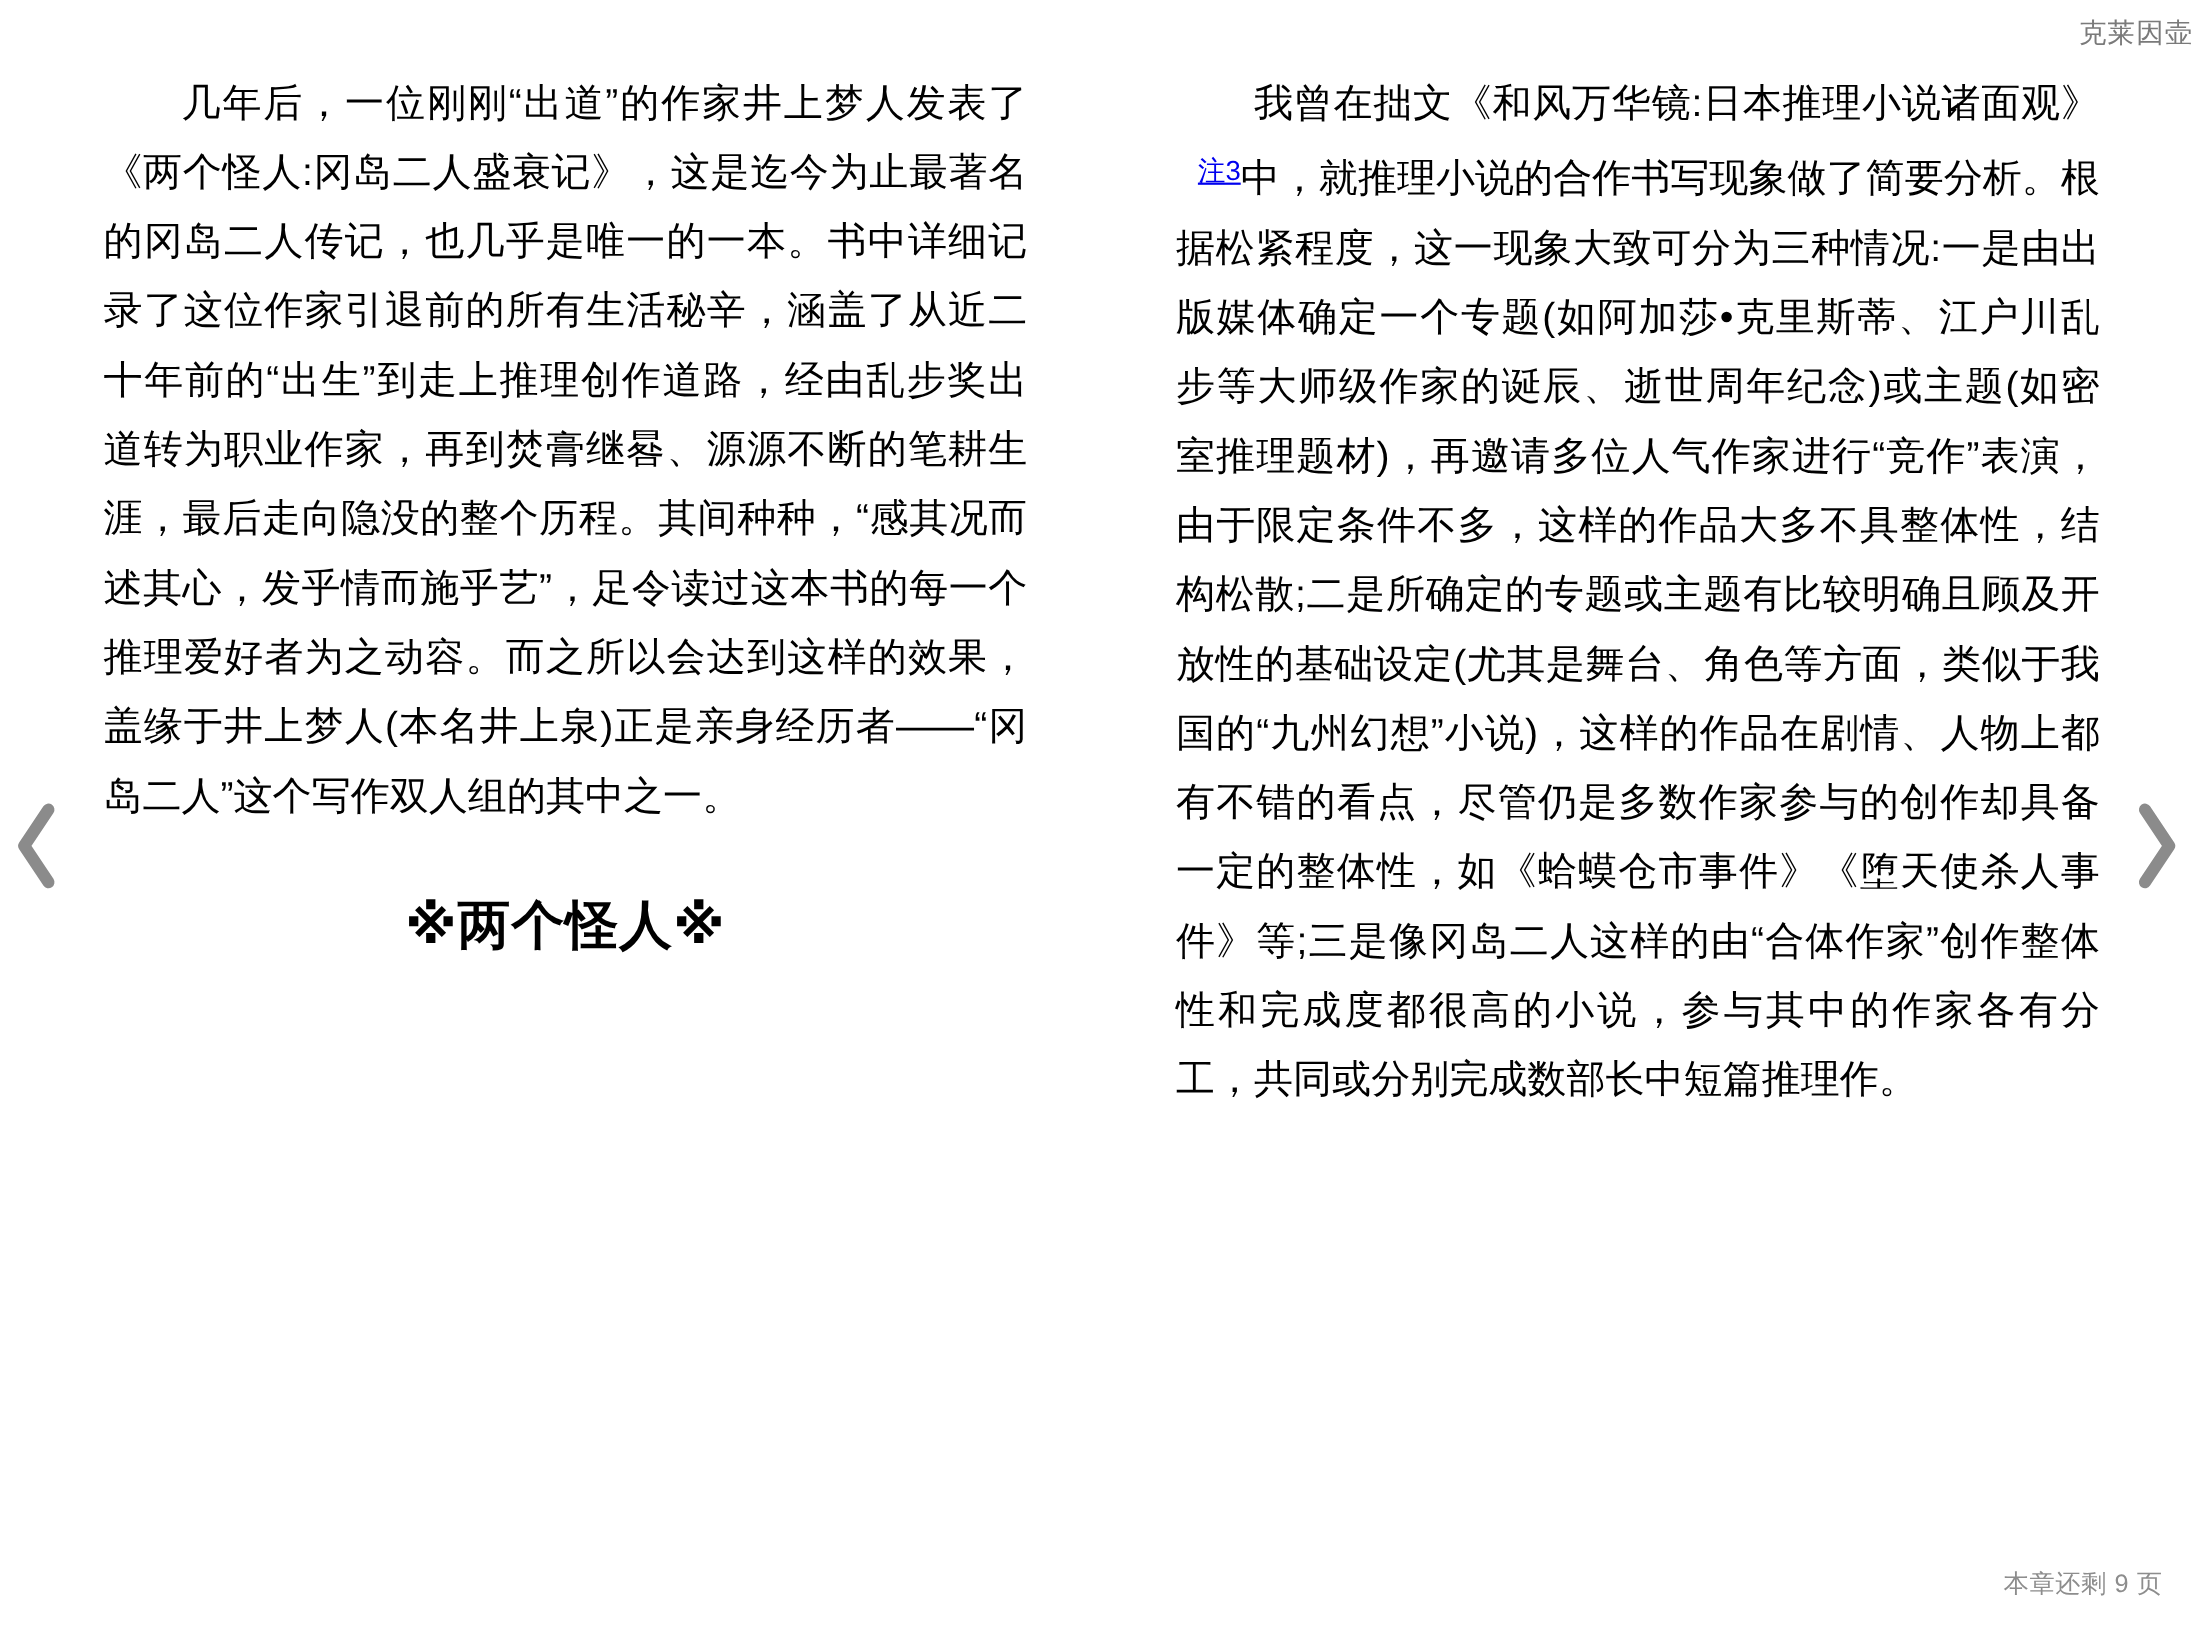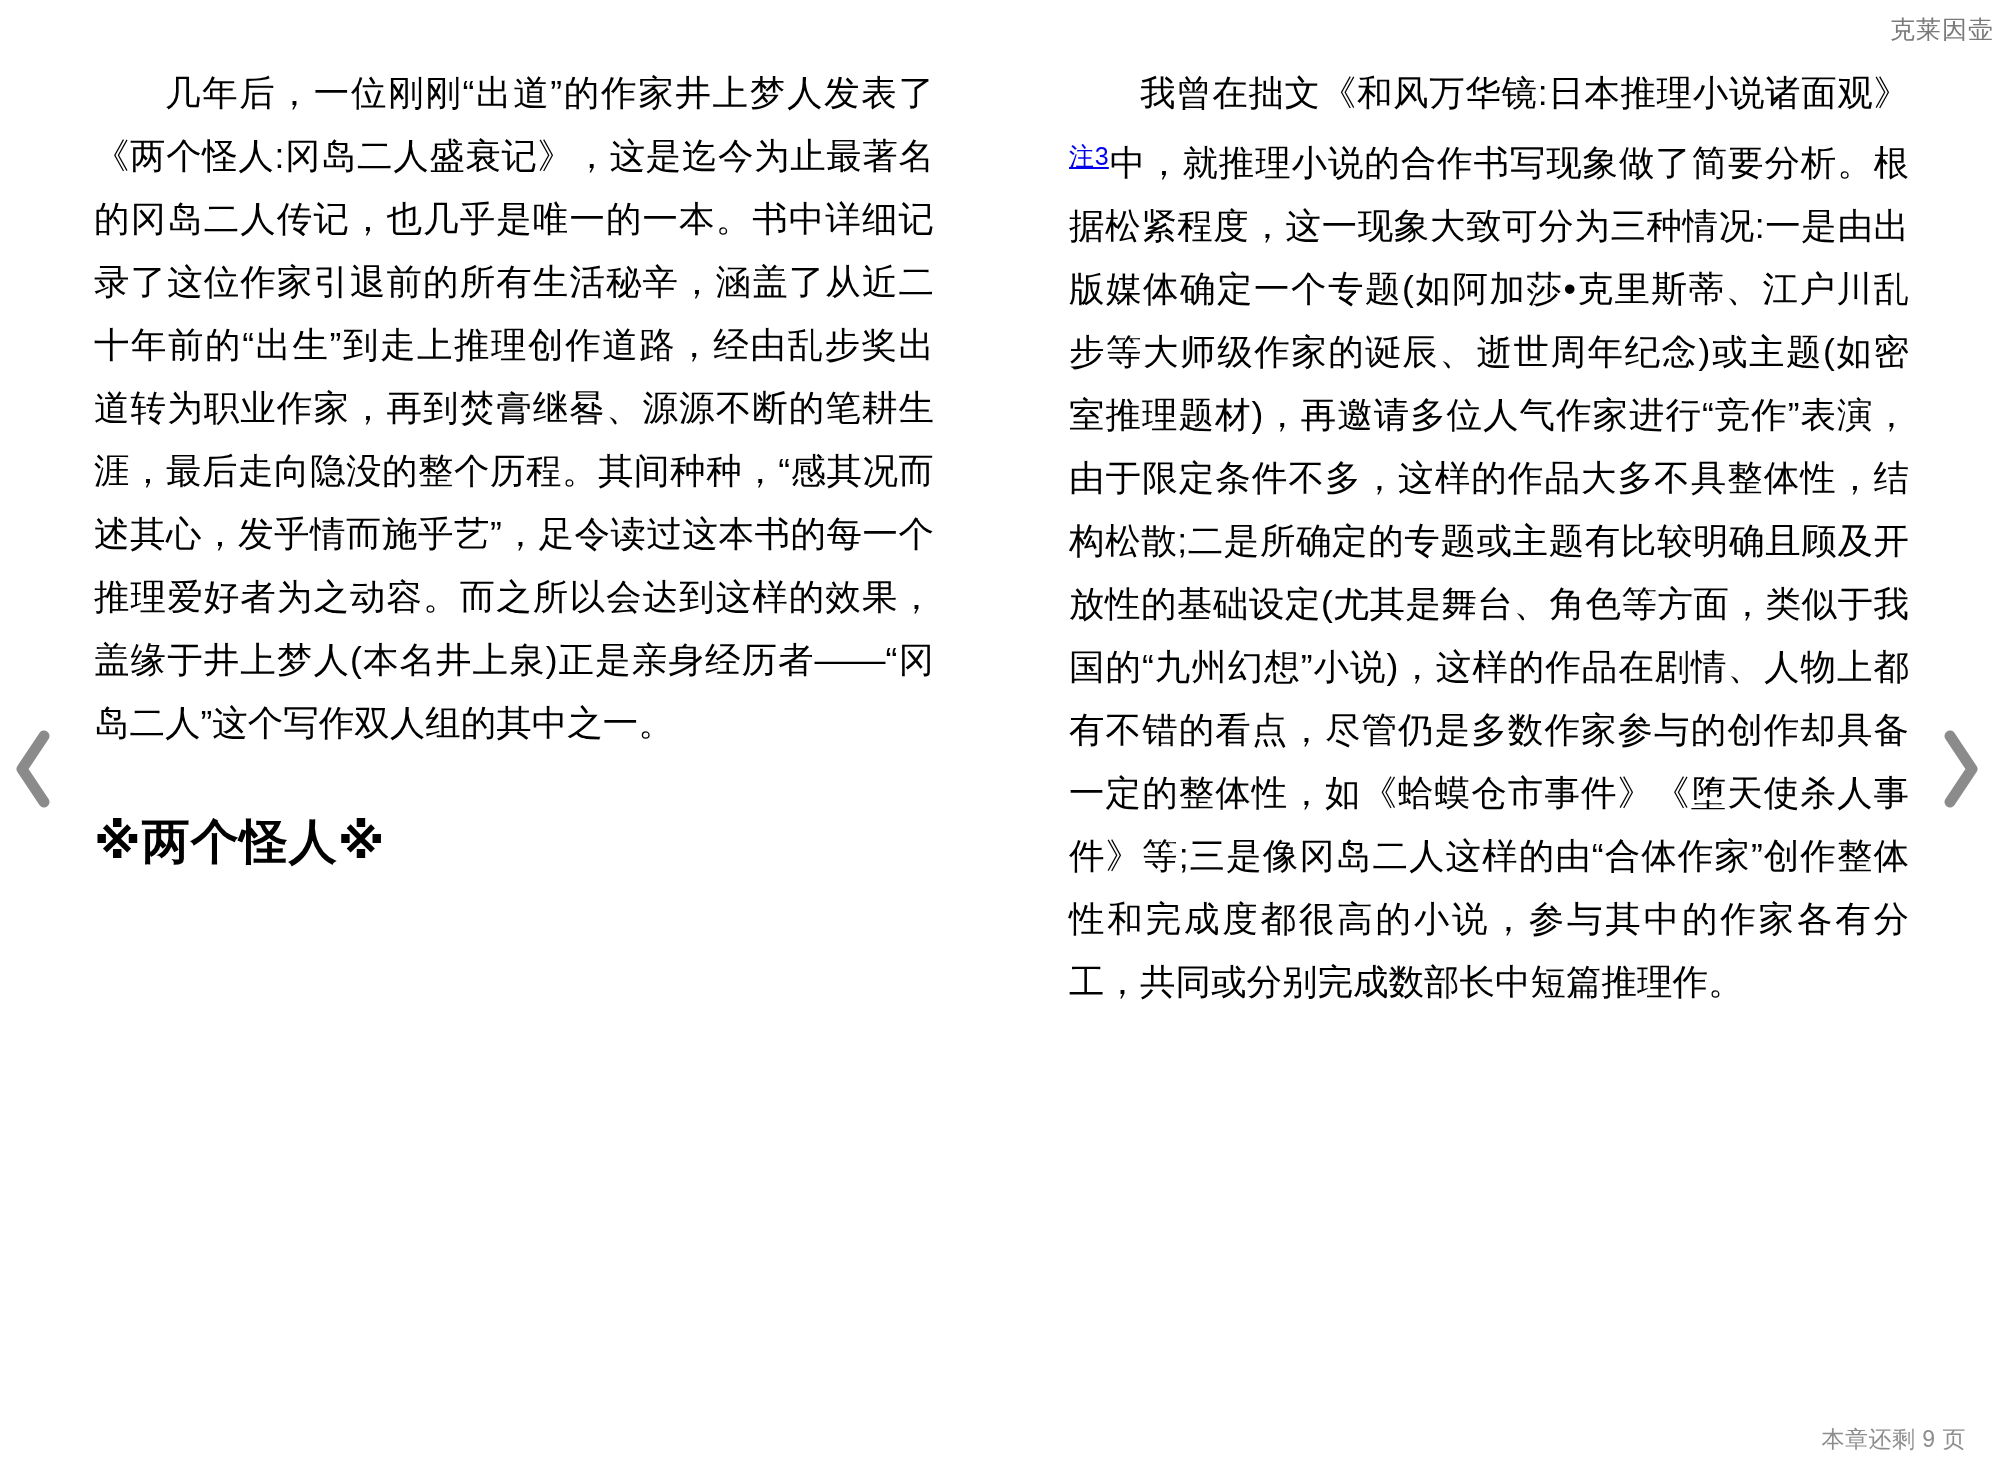--- a/index.html
+++ b/index.html
@@ -67,27 +67,28 @@
   .para.tight { margin-bottom: 22px; }
 
   .footnote-link {
     color: #0000ee;
     font-size: 25px;
     vertical-align: 10px;
     text-decoration: none;
     cursor: pointer;
     letter-spacing: 0;
   }
-  .footnote-link.underlined { text-decoration: underline; }
+  .footnote-link.underlined { text-decoration: underline; margin-left: 20px; }
 
   .section-heading {
     margin: 52px 0 0 0;
     font-size: 48px;
     line-height: 70px;
     font-weight: bold;
+    text-align: center;
     text-indent: 0;
     letter-spacing: 1px;
   }
 
   
   .nav-chevron {
     position: absolute;
     top: 726px;
     width: 54px;
     height: 86px;

